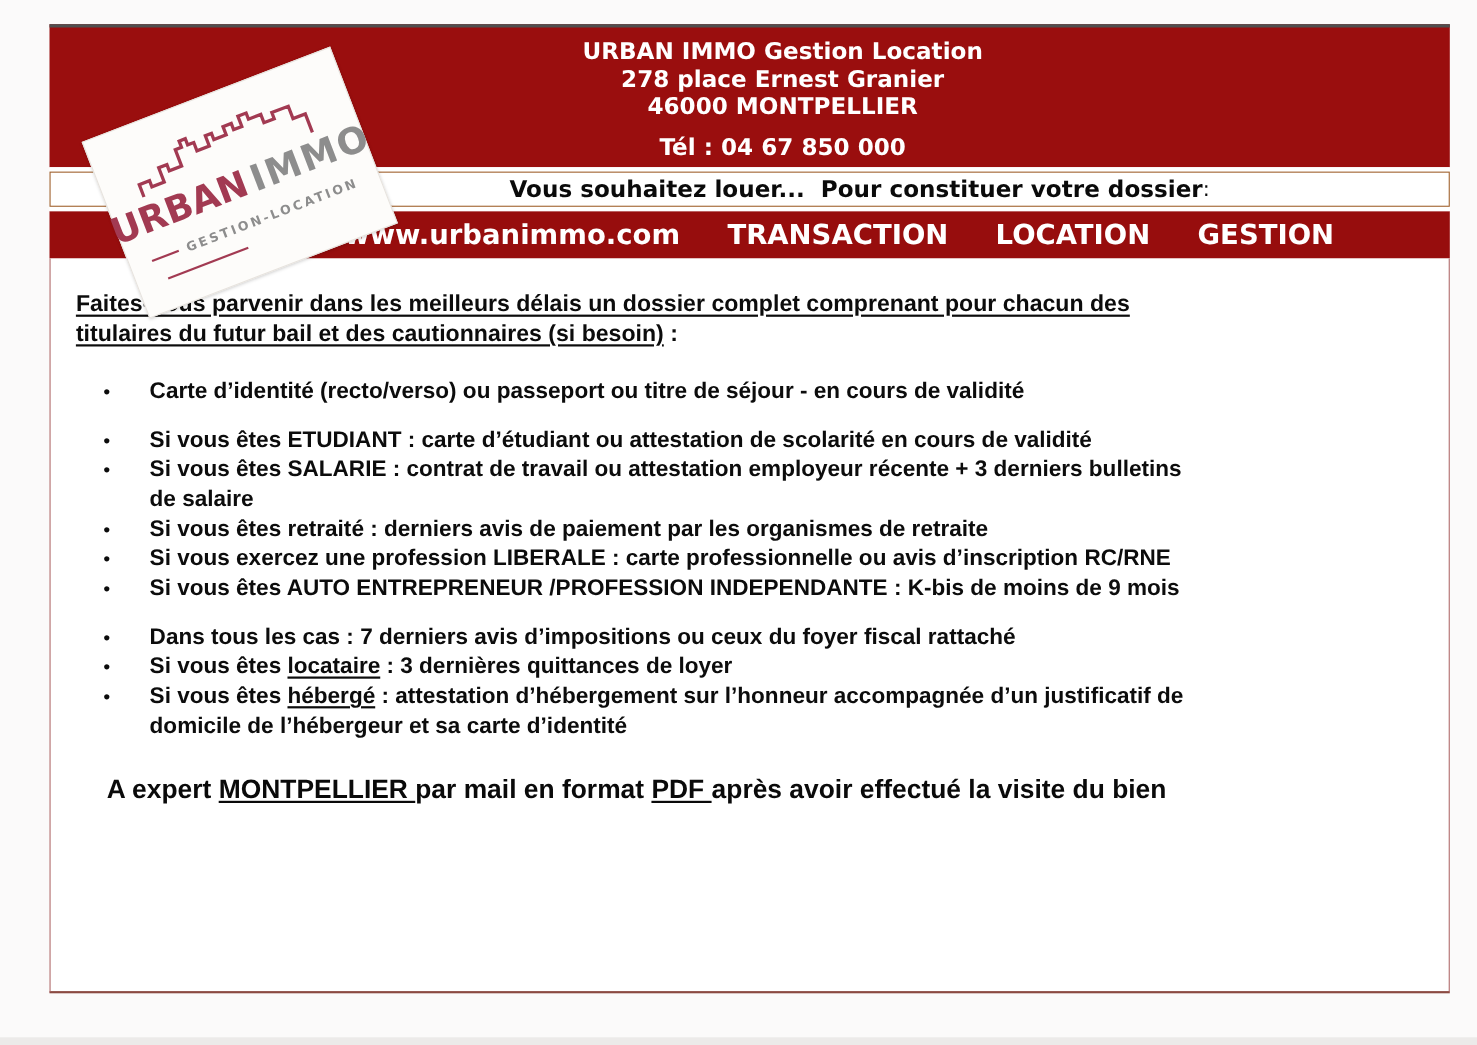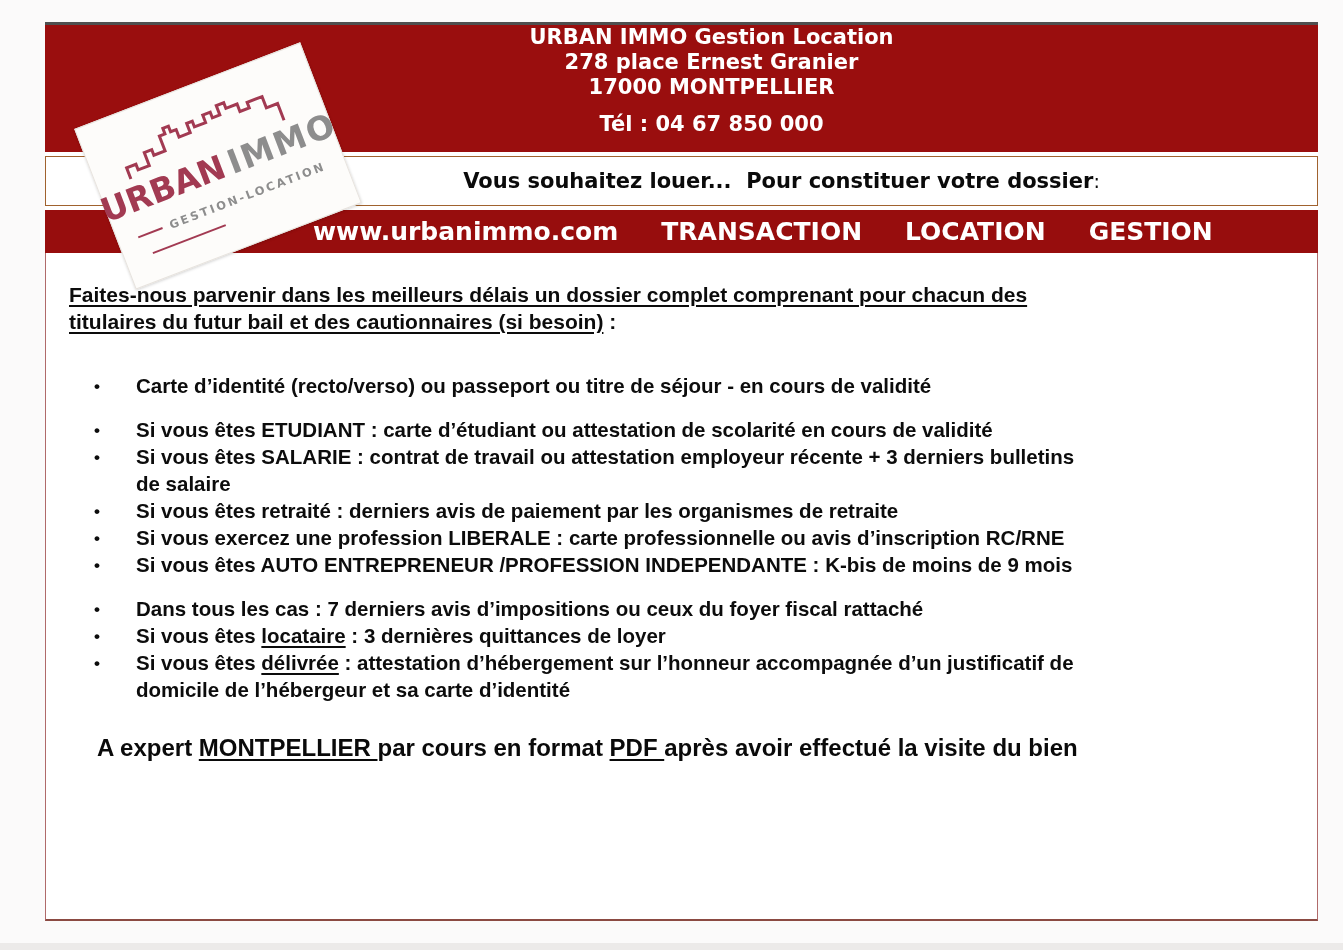--- a/index.html
+++ b/index.html
@@ -12,31 +12,32 @@
   }
   .sheet{position:absolute;left:45px;top:22px;width:1273px;}
 
   
   .header-band{
     background:#9a0e0e;
     border-top:3px solid #4f4f4f;
     height:130px;
     color:#fff;
     text-align:center;
+    padding-top:10px;
     box-sizing:border-box;
     font-family:"DejaVu Sans", sans-serif;
     font-weight:bold;
     font-size:21px;
     line-height:25px;
     padding-left:60px;
   }
   .header-band .phone{margin-top:12px;}
 
   
-  .white-band{height:58px;background:#fff;position:relative;}
+  .white-band{height:40px;background:#fff;position:relative;}
   .white-band-inner{
     position:absolute;left:0;right:0;top:4px;bottom:4px;
     border:1px solid #a0622e;
     display:flex;align-items:center;justify-content:center;
     padding-left:200px;box-sizing:border-box;
   }
   .subheader-text{
     font-family:"DejaVu Sans", sans-serif;font-weight:bold;
     font-size:21px;color:#0a0a0a;white-space:pre;
   }
@@ -62,21 +63,21 @@
     padding:28px 36px 0 23px;
     background:#fff;
   }
   .intro{
     margin:0;
     font-size:21px;font-weight:bold;line-height:27px;
     white-space:pre-wrap;color:#0c0c0c;
   }
   .u{text-decoration:underline;text-decoration-thickness:2px;text-underline-offset:3px;}
 
-  ul.req-list{list-style:none;margin:37px 0 0 0;padding:0;}
+  ul.req-list{list-style:none;margin:25px 0 0 0;padding:0;}
   ul.req-list li{
     position:relative;
     padding-left:67px;
     font-size:20.5px;font-weight:bold;line-height:27px;
     white-space:pre-wrap;color:#0c0c0c;
   }
   ul.req-list li::before{
     content:"\2022";
     position:absolute;left:25px;top:1px;
     font-size:17px;line-height:27px;color:#0c0c0c;
@@ -117,21 +118,21 @@
   .bottom-noise{position:absolute;left:0;right:0;bottom:0;height:7px;background:#eceae9;}
 </style>
 </head>
 <body>
 
 <div class="sheet">
 
   <div class="header-band">
     <div>URBAN IMMO Gestion Location</div>
     <div>278 place Ernest Granier</div>
-    <div>17000 MONTPELLIER</div>
+    <div>46000 MONTPELLIER</div>
     <div class="phone">Tél : 04 67 850 000</div>
   </div>
 
   <div class="white-band">
     <div class="white-band-inner">
       <span class="subheader-text">Vous souhaitez louer...  Pour constituer votre dossier</span>
         <span class="subheader-colon"> :</span>
     </div>
   </div>
 
@@ -148,24 +149,24 @@
     <ul class="req-list">
         <li class="gap"><span>Carte d’identité (recto/verso) ou passeport ou titre de séjour - en cours de validité</span></li>
         <li class="gap"><span>Si vous êtes ETUDIANT : carte d’étudiant ou attestation de scolarité en cours de validité</span></li>
         <li><span>Si vous êtes SALARIE : contrat de travail ou attestation employeur récente + 3 derniers bulletins
 de salaire</span></li>
         <li><span>Si vous êtes retraité : derniers avis de paiement par les organismes de retraite</span></li>
         <li><span>Si vous exercez une profession LIBERALE : carte professionnelle ou avis d’inscription RC/RNE</span></li>
         <li><span>Si vous êtes AUTO ENTREPRENEUR /PROFESSION INDEPENDANTE : K-bis de moins de 9 mois</span></li>
         <li class="gap"><span>Dans tous les cas : 7 derniers avis d’impositions ou ceux du foyer fiscal rattaché</span></li>
         <li><span>Si vous êtes </span><span class="u">locataire</span><span> : 3 dernières quittances de loyer</span></li>
-        <li><span>Si vous êtes </span><span class="u">délivrée</span><span> : attestation d’hébergement sur l’honneur accompagnée d’un justificatif de
+        <li><span>Si vous êtes </span><span class="u">hébergé</span><span> : attestation d’hébergement sur l’honneur accompagnée d’un justificatif de
 domicile de l’hébergeur et sa carte d’identité</span></li>
       </ul>
-    <p class="footer-line"><span>A expert </span><span class="u">MONTPELLIER </span><span>par cours en format </span><span class="u">PDF </span><span>après avoir effectué la visite du bien</span></p>
+    <p class="footer-line"><span>A expert </span><span class="u">MONTPELLIER </span><span>par mail en format </span><span class="u">PDF </span><span>après avoir effectué la visite du bien</span></p>
   </div>
 
   <div class="logo-card">
     <svg width="180" height="46" viewBox="0 0 180 46">
       <path d="M4,44 V32 H14 V38 H26 V24 H34 V30 H46 V14 H52 V8 H58 V14 H64 V22 H76 V12 H82 V18 H94 V10 H102 V16 H110 V6 H118 V12 H130 V20 H140 V14 H156 V26 H168 V44" fill="none" stroke="#a23a52" stroke-width="3" stroke-linejoin="miter"></path>
     </svg>
     <div class="brand">
       <span class="brand-urban">URBAN</span><span class="brand-immo">IMMO</span>
     </div>
     <div class="tagline-row">

